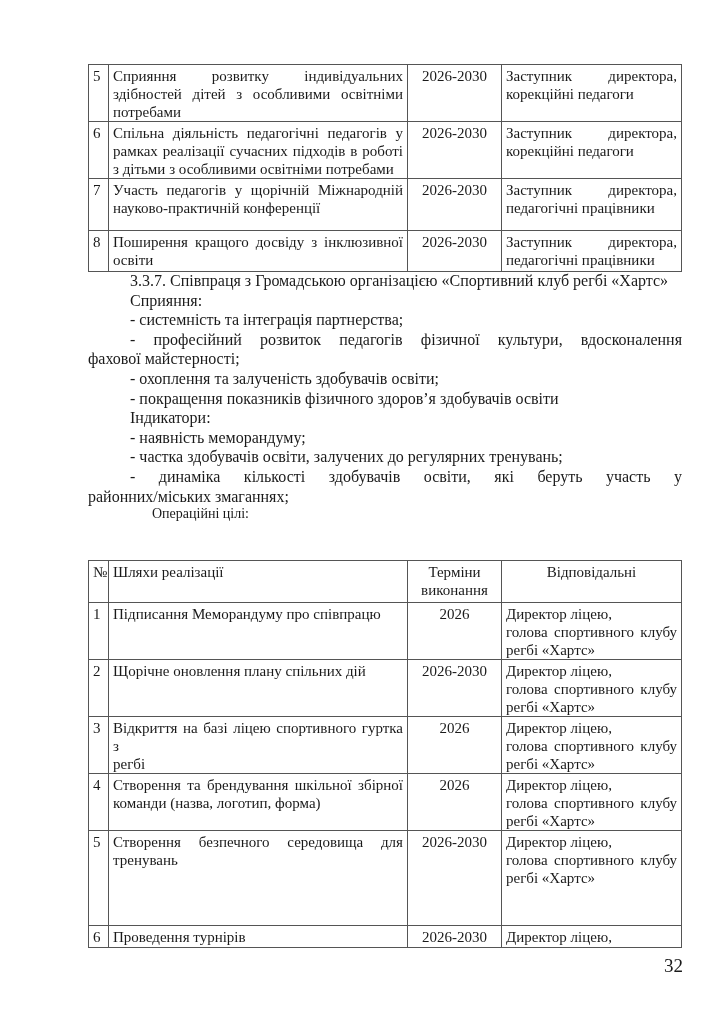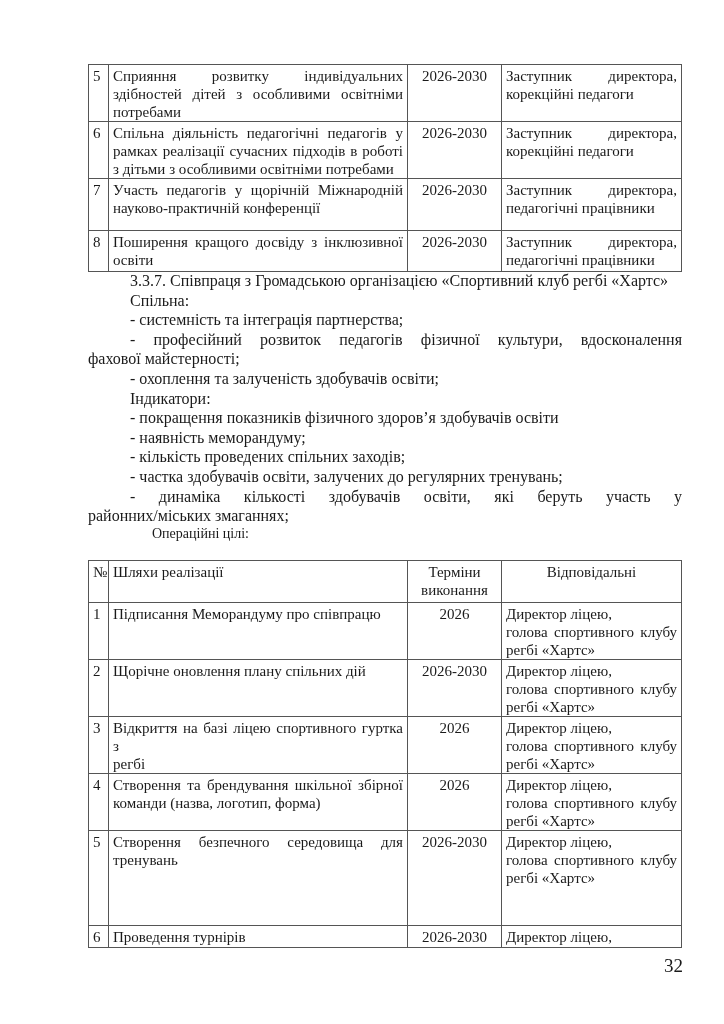--- a/index.html
+++ b/index.html
@@ -86,29 +86,28 @@
       <td class="resp">
         <span class="jl">Заступник директора,</span>
         <span>педагогічні працівники</span>
       </td>
     </tr>
   </tbody>
     </table>
 
   <div class="text" style="top:271px;">
     <span class="line ind">3.3.7. Співпраця з Громадською організацією «Спортивний клуб регбі «Хартс»</span>
-    <span class="line ind">Спільна:</span>
+    <span class="line ind">Сприяння:</span>
     <span class="line ind">-   системність та інтеграція партнерства;</span>
     <span class="line ind just">- професійний розвиток педагогів фізичної культури, вдосконалення</span>
     <span class="line">фахової майстерності;</span>
     <span class="line ind">- охоплення та залученість здобувачів освіти;</span>
+    <span class="line ind">- покращення показників фізичного здоров’я здобувачів освіти</span>
     <span class="line ind">Індикатори:</span>
-    <span class="line ind">- покращення показників фізичного здоров’я здобувачів освіти</span>
     <span class="line ind">-   наявність меморандуму;</span>
-    <span class="line ind">-   кількість проведених спільних заходів;</span>
     <span class="line ind">-   частка здобувачів освіти, залучених до регулярних тренувань;</span>
     <span class="line ind just">-   динаміка кількості здобувачів освіти, які беруть участь у</span>
     <span class="line">районних/міських змаганнях;</span>
     <span class="line small" style="line-height:15px;">Операційні цілі:</span>
   </div>
 
   <table id="t2" class="grid">
     <tbody>
         <tr class="h">
       <td class="num">№</td>

